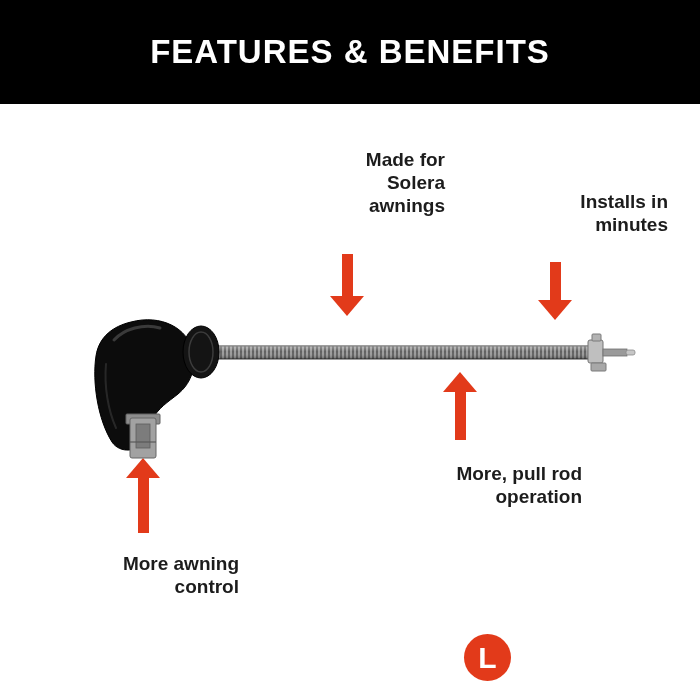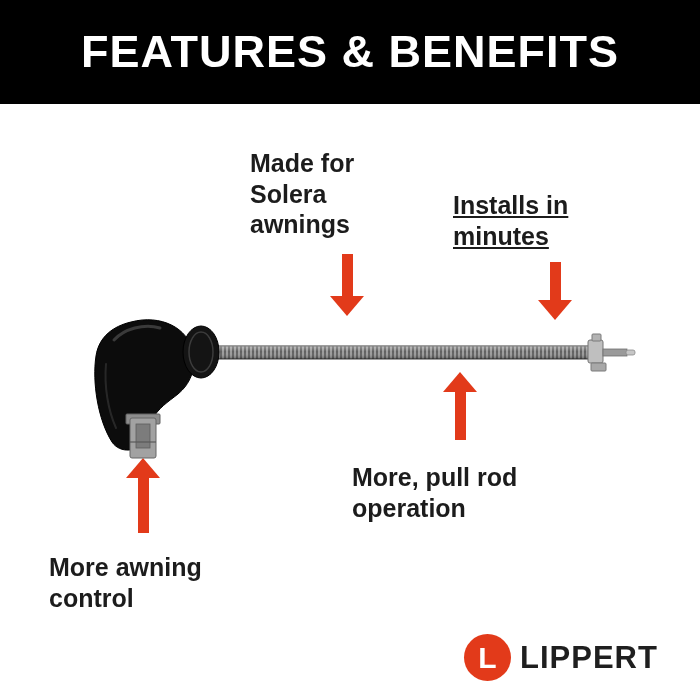--- a/index.html
+++ b/index.html
@@ -14,36 +14,36 @@
     overflow:hidden;
     font-family:"Liberation Sans", sans-serif;
   }
   .header{
     position:absolute;left:0;top:0;width:700px;height:104px;
     background:#000000;
     display:flex;align-items:center;justify-content:center;
   }
   .header .title{
     color:#ffffff;
-    font-size:45px;
+    font-size:33px;
     font-weight:800;
     letter-spacing:1px;
     white-space:nowrap;
   }
   .callout{
     position:absolute;
     color:var(--ink);
-    font-size:25px;
+    font-size:19px;
     font-weight:700;
     line-height:1.22;
-    text-align:left;
+    text-align:right;
     white-space:pre-line;
   }
   .callout.solera{left:250px;top:148px;width:195px;}
-  .callout.installs{left:453px;top:190px;width:180px;text-decoration:underline;}
+  .callout.installs{left:488px;top:190px;width:180px;}
   .callout.pullrod{left:352px;top:462px;width:230px;}
   .callout.control{left:49px;top:552px;width:190px;}
 
   .arrow{
     position:absolute;
     width:34px;
     display:flex;
     flex-direction:column;
     align-items:center;
   }
@@ -150,16 +150,15 @@
       <rect x="50" y="116" width="14" height="24" fill="#7c7c7c" stroke="#5e5e5e" stroke-width="0.8"></rect>
       <line x1="44" y1="134" x2="70" y2="134" stroke="#595959" stroke-width="1.2"></line>
 
       <ellipse cx="115" cy="44" rx="18" ry="26" fill="#141414" stroke="#000000"></ellipse>
       <ellipse cx="115" cy="44" rx="12" ry="20" fill="none" stroke="#3c3c3c" stroke-width="1.5"></ellipse>
     </svg>
   </div>
 
   <div class="logo">
     <div class="mark">L</div>
-    <div class="brand">LIPPERT</div>
   </div>
 
 </div>
 
 </body></html>

